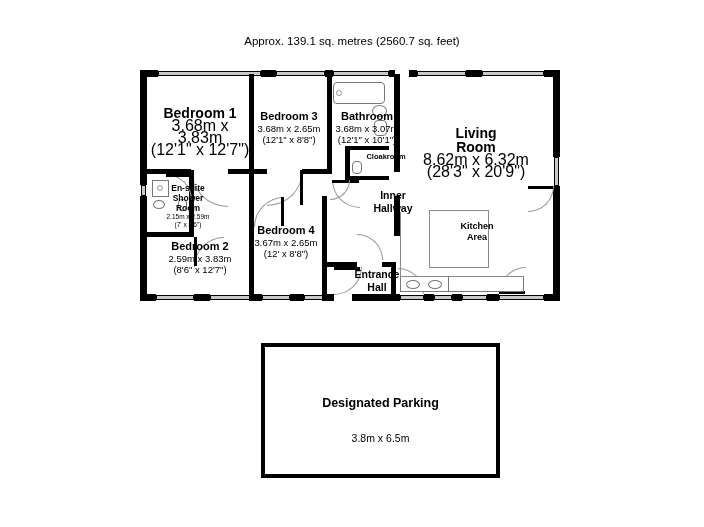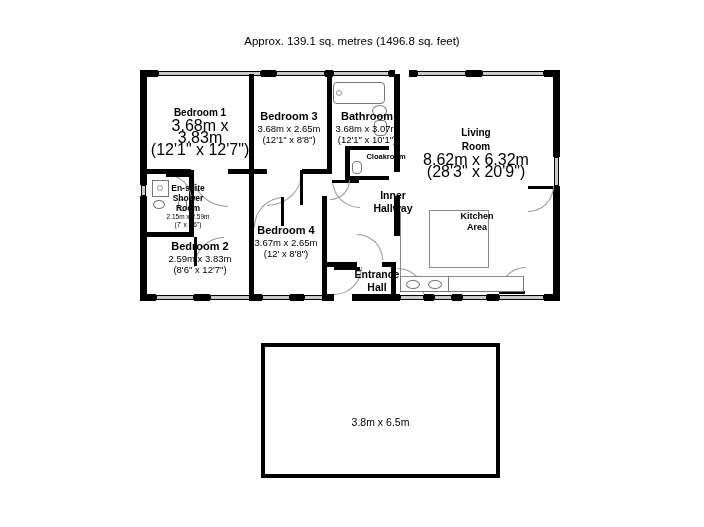--- a/index.html
+++ b/index.html
@@ -78,21 +78,21 @@
   }
   .room-label .rname {
     display: block;
     font-weight: bold;
   }
   .room-label .rdim {
     display: block;
     font-weight: normal;
   }
 
-  .lbl-lg .rname { font-size: 10px; line-height: 14px; }
+  .lbl-lg .rname { font-size: 14px; line-height: 14px; }
   .lbl-lg .rdim  { font-size: 16px; line-height: 12px; }
 
   .lbl-md .rname { font-size: 11px; line-height: 13px; }
   .lbl-md .rdim  { font-size: 9.5px; line-height: 11px; }
 
   .lbl-sm .rname { font-size: 8.5px; line-height: 10px; }
   .lbl-sm .rdim  { font-size: 6.5px; line-height: 8px; }
 
   .lbl-plain {
     position: absolute;
@@ -137,21 +137,21 @@
   #parking-dim {
     font-size: 10.5px;
     line-height: 14px;
     margin-top: 20px;
   }
 </style>
 </head>
 <body>
 
 <div id="floorplan-header">
-  <div id="plan-subtitle">Approx. 139.1 sq. metres (1496.8 sq. feet)</div>
+  <div id="plan-subtitle">Approx. 139.1 sq. metres (2560.7 sq. feet)</div>
 </div>
 
 <div id="floorplan">
 
   <div class="wall" style="left:140px; top:70px; width:18px; height:7px;"></div>
   <div class="wall" style="left:261px; top:70px; width:15px; height:7px;"></div>
   <div class="wall" style="left:325px; top:70px; width:8px;  height:7px;"></div>
   <div class="wall" style="left:389px; top:70px; width:6px;  height:7px;"></div>
   <div class="wall" style="left:409px; top:70px; width:8px;  height:7px;"></div>
   <div class="wall" style="left:466px; top:70px; width:16px; height:7px;"></div>
@@ -329,24 +329,25 @@
   <div class="lbl-plain" style="left:341px; top:189px; width:68px;">
     <span>Inner</span><br>
     <span>Hallway</span>
   </div>
 
   <div class="lbl-plain" style="left:327px; top:268px; width:64px;">
     <span>Entrance</span><br>
     <span>Hall</span>
   </div>
 
-  <div class="lbl-plain" style="left:429px; top:211px; width:60px; font-size:9px; line-height:11px;">
+  <div class="lbl-plain" style="left:429px; top:221px; width:60px; font-size:9px; line-height:11px;">
     <span>Kitchen</span><br>
     <span>Area</span>
   </div>
 
 </div>
 
 <div id="parking-box">
   <div id="parking-label">
+    <div id="parking-name">Designated Parking</div>
     <div id="parking-dim">3.8m x 6.5m</div>
   </div>
 </div>
 
 </body></html>

